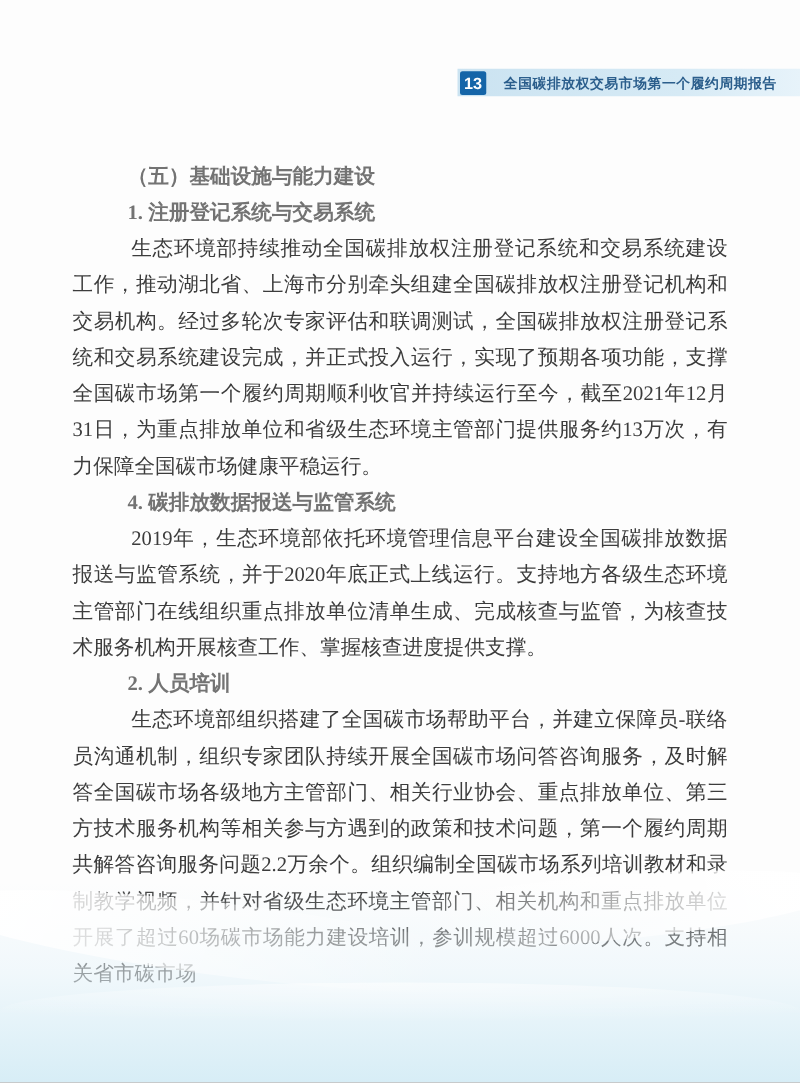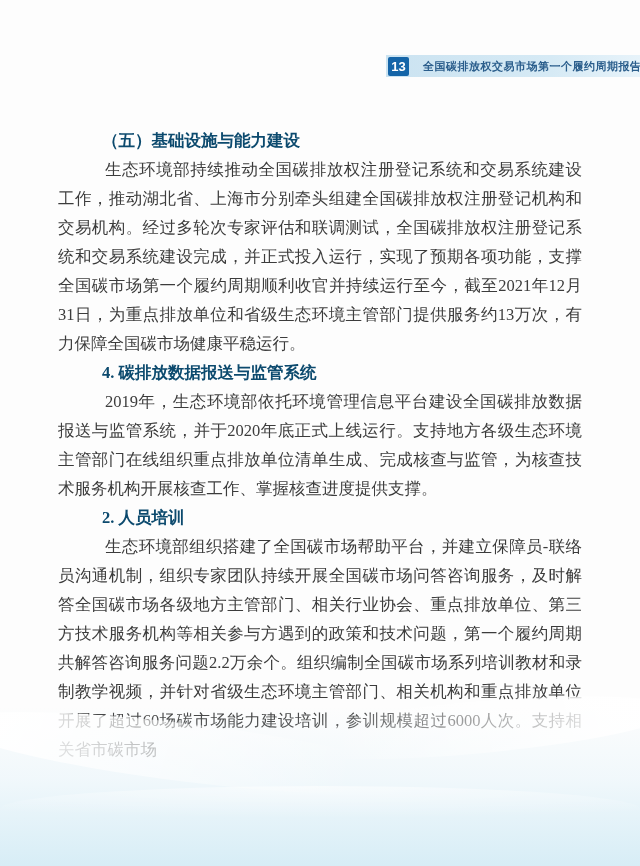--- a/index.html
+++ b/index.html
@@ -11,21 +11,21 @@
     margin: 0 auto;
     background: #fdfdfd;
     overflow: hidden;
     font-family: "Liberation Serif", "DejaVu Serif", serif;
   }
 
   
   .header-band {
     position: absolute;
     top: 55px;
-    left: 386px;
+    left: 366px;
     right: 0;
     height: 22px;
     display: flex;
     align-items: center;
     background: linear-gradient(90deg, #cbe3f1 0%, #d6eaf5 65%, #e7f3fa 100%);
   }
   .page-num-badge {
     display: inline-flex;
     align-items: center;
     justify-content: center;
@@ -59,21 +59,21 @@
     font-size: 16.5px;
     line-height: 29px;
     color: #3c3c3c;
     text-align: justify;
   }
   .content h2, .content h3 {
     margin: 0;
     font-size: 16.5px;
     line-height: 29px;
     font-weight: bold;
-    color: #0c4a6e;
+    color: #737373;
     text-indent: 44px;
     text-align: left;
   }
   .content p {
     margin: 0;
     text-indent: 47px;
   }
 
   
   .footer-art {
@@ -125,20 +125,21 @@
 
   <div class="header-band">
     <span class="page-num-badge">13</span>
     <span class="header-title">全国碳排放权交易市场第一个履约周期报告</span>
 
   </div>
 
   <div class="content">
     <h2>（五）基础设施与能力建设</h2>
 
+    <h3>1. 注册登记系统与交易系统</h3>
     <p>生态环境部持续推动全国碳排放权注册登记系统和交易系统建设工作，推动湖北省、上海市分别牵头组建全国碳排放权注册登记机构和交易机构。经过多轮次专家评估和联调测试，全国碳排放权注册登记系统和交易系统建设完成，并正式投入运行，实现了预期各项功能，支撑全国碳市场第一个履约周期顺利收官并持续运行至今，截至2021年12月31日，为重点排放单位和省级生态环境主管部门提供服务约13万次，有力保障全国碳市场健康平稳运行。</p>
 
     <h3>4. 碳排放数据报送与监管系统</h3>
     <p>2019年，生态环境部依托环境管理信息平台建设全国碳排放数据报送与监管系统，并于2020年底正式上线运行。支持地方各级生态环境主管部门在线组织重点排放单位清单生成、完成核查与监管，为核查技术服务机构开展核查工作、掌握核查进度提供支撑。</p>
 
     <h3>2. 人员培训</h3>
     <p>生态环境部组织搭建了全国碳市场帮助平台，并建立保障员-联络员沟通机制，组织专家团队持续开展全国碳市场问答咨询服务，及时解答全国碳市场各级地方主管部门、相关行业协会、重点排放单位、第三方技术服务机构等相关参与方遇到的政策和技术问题，第一个履约周期共解答咨询服务问题2.2万余个。组织编制全国碳市场系列培训教材和录制教学视频，并针对省级生态环境主管部门、相关机构和重点排放单位开展了超过60场碳市场能力建设培训，参训规模超过6000人次。支持相关省市碳市场</p>
   </div>
 
   <div class="footer-art">

